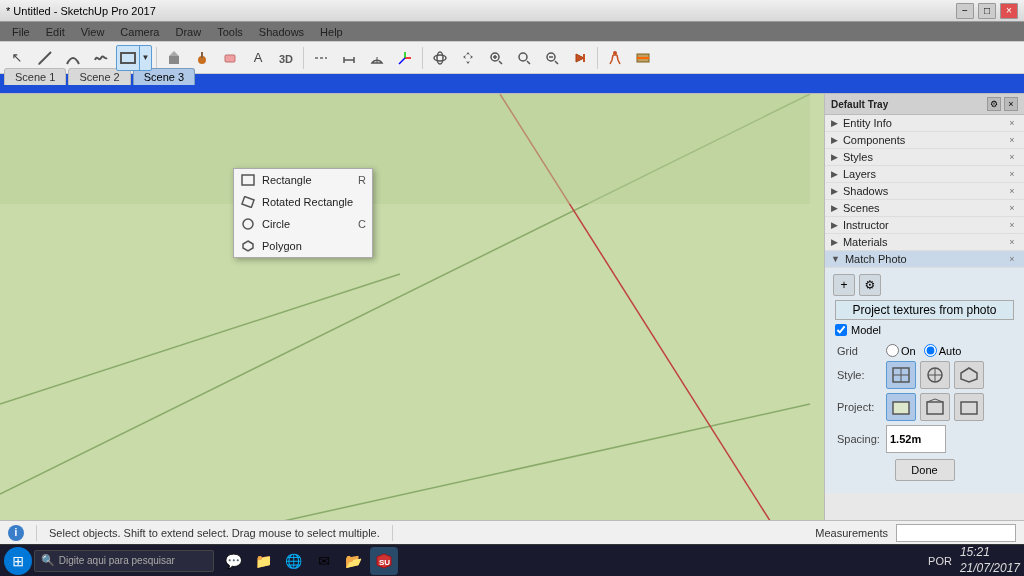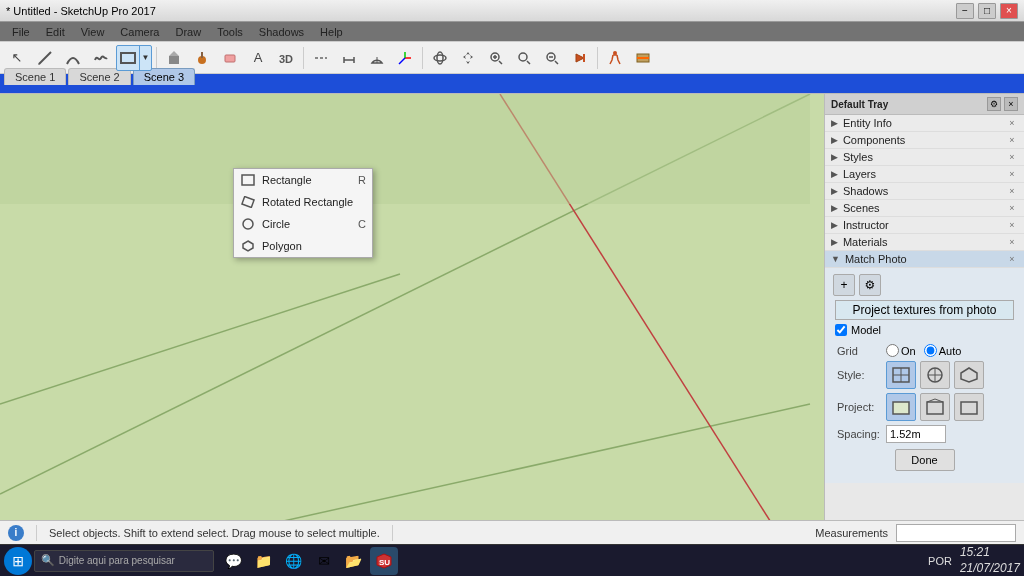--- a/index.html
+++ b/index.html
@@ -222,25 +222,26 @@
     .gs-btn {
       width: 30px; height: 28px;
       border: 1px solid #aaa;
       background: #d8d8d8;
       display: flex; align-items: center; justify-content: center;
       cursor: pointer; border-radius: 2px;
     }
     .gs-btn.sel { background: #b0c8e8; border-color: #5b9bd5; }
     .grid-spacing-row { display: flex; align-items: center; gap: 4px; padding: 2px 4px; }
     .grid-spacing-input {
-      width: 60px; height: 18px;
+      width: 60px; height: 28px;
       border: 1px solid #aaa;
       background: white;
       font-size: 11px;
       padding: 0 3px;
+      font-weight: bold;
     }
     .done-btn {
       display: block;
       margin: 4px auto;
       width: 60px; height: 22px;
       background: #e0e0e0;
       border: 1px solid #aaa;
       font-size: 11px;
       cursor: pointer;
       border-radius: 2px;

